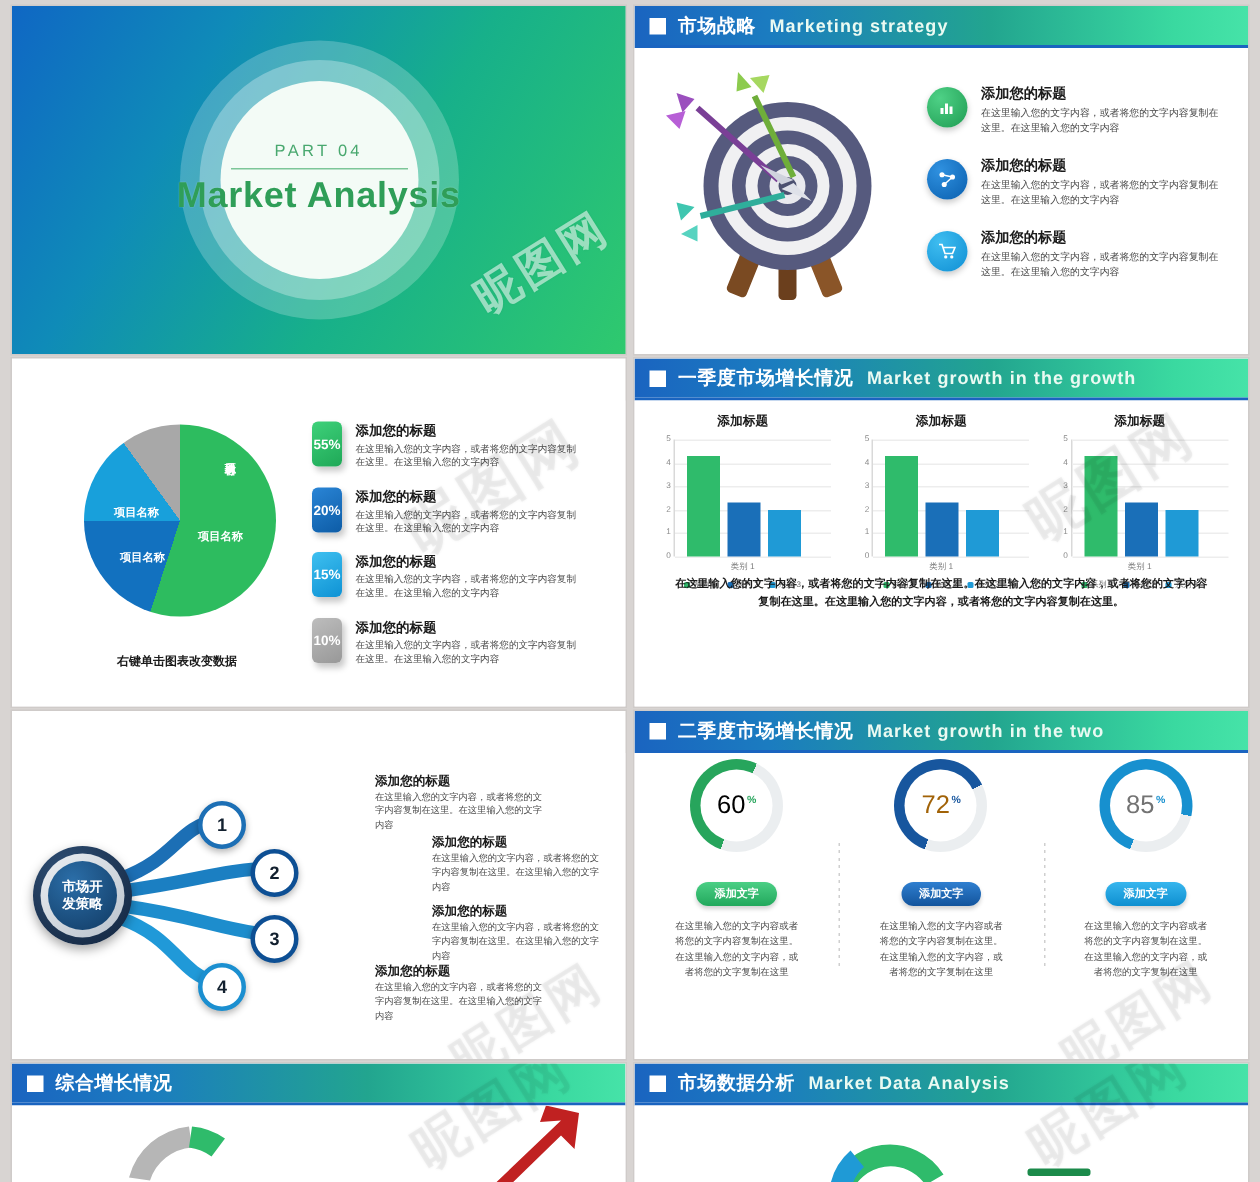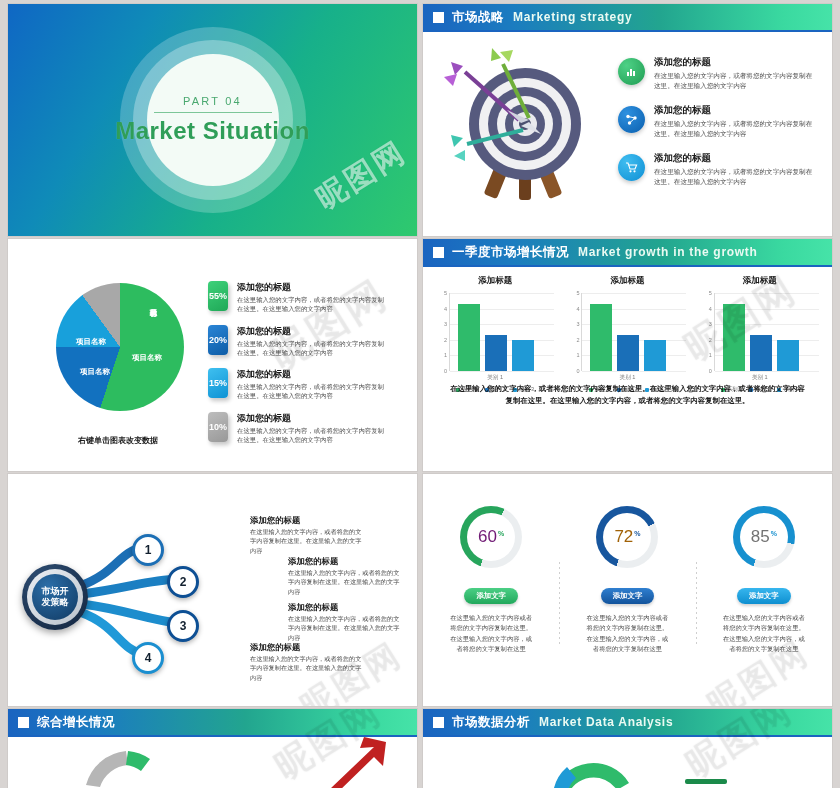--- a/index.html
+++ b/index.html
@@ -226,21 +226,21 @@
 
 <div class="deck">
 
   <div class="slide title-slide">
     <div class="ring-outer"></div>
     <div class="ring-mid"></div>
     <div class="ring-inner"></div>
     <div class="title-stack">
       <div class="part-label">PART 04</div>
       <div class="part-rule"></div>
-      <div class="title-en">Market Situation</div>
+      <div class="title-en">Market Analysis</div>
     </div>
     <div class="wm" style="right:6px;bottom:40px;">昵图网</div>
   </div>
 
   <div class="slide">
     <div class="hdr">
       <span class="hdr-sq"></span>
       <span class="hdr-cn">市场战略</span>
       <span class="hdr-en">Marketing strategy</span>
     </div>
@@ -544,26 +544,31 @@
         <div class="radial-txt" style="left:242px;top:140px;">
           <div class="rt-h">添加您的标题</div>
           <div class="rt-b">在这里输入您的文字内容，或者将您的文字内容复制在这里。在这里输入您的文字内容</div>
         </div>
       </div>
       <div class="wm wm-dark" style="right:10px;bottom:2px;font-size:34px;">昵图网</div>
     </div>
   </div>
 
   <div class="slide">
+    <div class="hdr">
+      <span class="hdr-sq"></span>
+      <span class="hdr-cn">二季度市场增长情况</span>
+      <span class="hdr-en">Market growth in the two</span>
+    </div>
     <div class="body-area">
       <div class="donuts" id="donuts">
           <div class="dcol">
             <div class="donut" style="background: conic-gradient(from 200deg, rgb(39, 165, 92) 0deg, rgb(39, 165, 92) 186deg, rgb(235, 238, 240) 186deg, rgb(235, 238, 240) 360deg);">
               <div class="donut-hole">
-                <span><span class="dval" style="color: #701a75;">60</span><span class="dpct" style="color: rgb(39, 165, 92);">%</span></span>
+                <span><span class="dval" style="color: #000000;">60</span><span class="dpct" style="color: rgb(39, 165, 92);">%</span></span>
               </div>
             </div>
             <div class="pill pill-g">添加文字</div>
             <div class="dbody">在这里输入您的文字内容或者将您的文字内容复制在这里。在这里输入您的文字内容，或者将您的文字复制在这里</div>
           </div>
           <div class="dcol">
             <div class="donut" style="background: conic-gradient(from 200deg, rgb(23, 86, 158) 0deg, rgb(23, 86, 158) 223.2deg, rgb(235, 238, 240) 223.2deg, rgb(235, 238, 240) 360deg);">
               <div class="donut-hole">
                 <span><span class="dval" style="color: #a16207;">72</span><span class="dpct" style="color: rgb(23, 86, 158);">%</span></span>
               </div>

